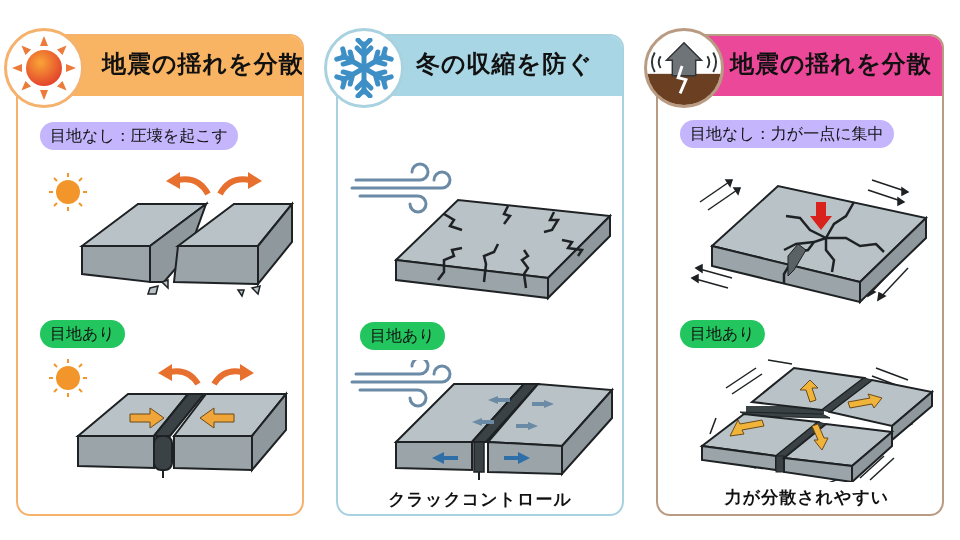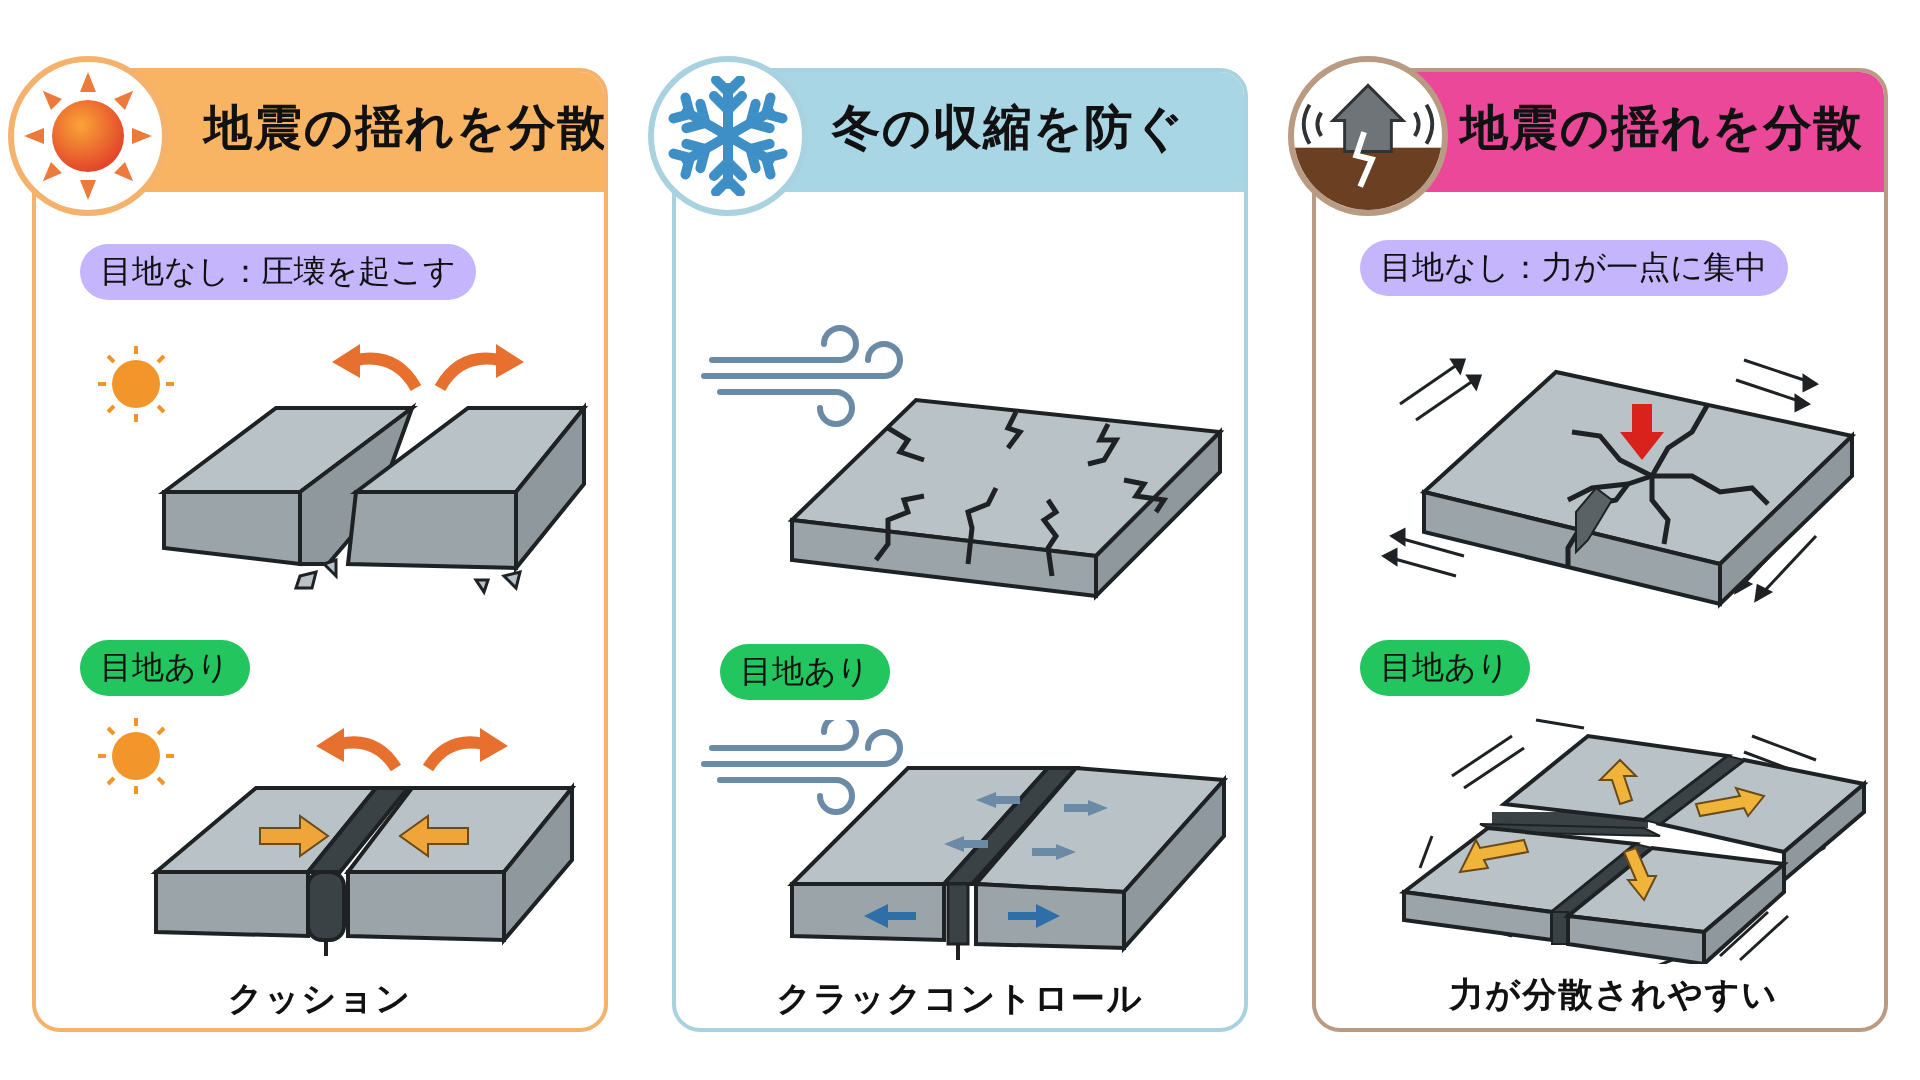--- a/index.html
+++ b/index.html
@@ -93,21 +93,20 @@
       <line x1="125" y1="112" x2="125" y2="124" stroke="#1e2224" stroke-width="2"></line>
 
       <polygon points="136,78 168,36 248,36 214,78" fill="#b9c2c6" stroke="#1e2224" stroke-width="2"></polygon>
       <polygon points="136,78 214,78 214,112 136,110" fill="#9aa4a9" stroke="#1e2224" stroke-width="2"></polygon>
       <polygon points="214,78 248,36 248,72 214,112" fill="#8e989d" stroke="#1e2224" stroke-width="2"></polygon>
 
       <polygon points="92,56 112,56 112,50 126,60 112,70 112,64 92,64" fill="#f0a53a" stroke="#6b4a1a" stroke-width="1"></polygon>
       <polygon points="196,56 176,56 176,50 162,60 176,70 176,64 196,64" fill="#f0a53a" stroke="#6b4a1a" stroke-width="1"></polygon>
     </svg>
 
-    <div class="caption" style="left:0; right:0; top:452px;">クッション</div>
   </div>
   <div class="icon-circle" style="border-color:#f5b26c;">
     <svg width="70" height="70" viewBox="-35 -35 70 70">
       <defs>
         <radialGradient id="sung" cx="40%" cy="35%" r="65%">
           <stop offset="0%" stop-color="#f9a537"></stop>
           <stop offset="100%" stop-color="#e4452b"></stop>
         </radialGradient>
       </defs>
       <g fill="#ec7a3a">

